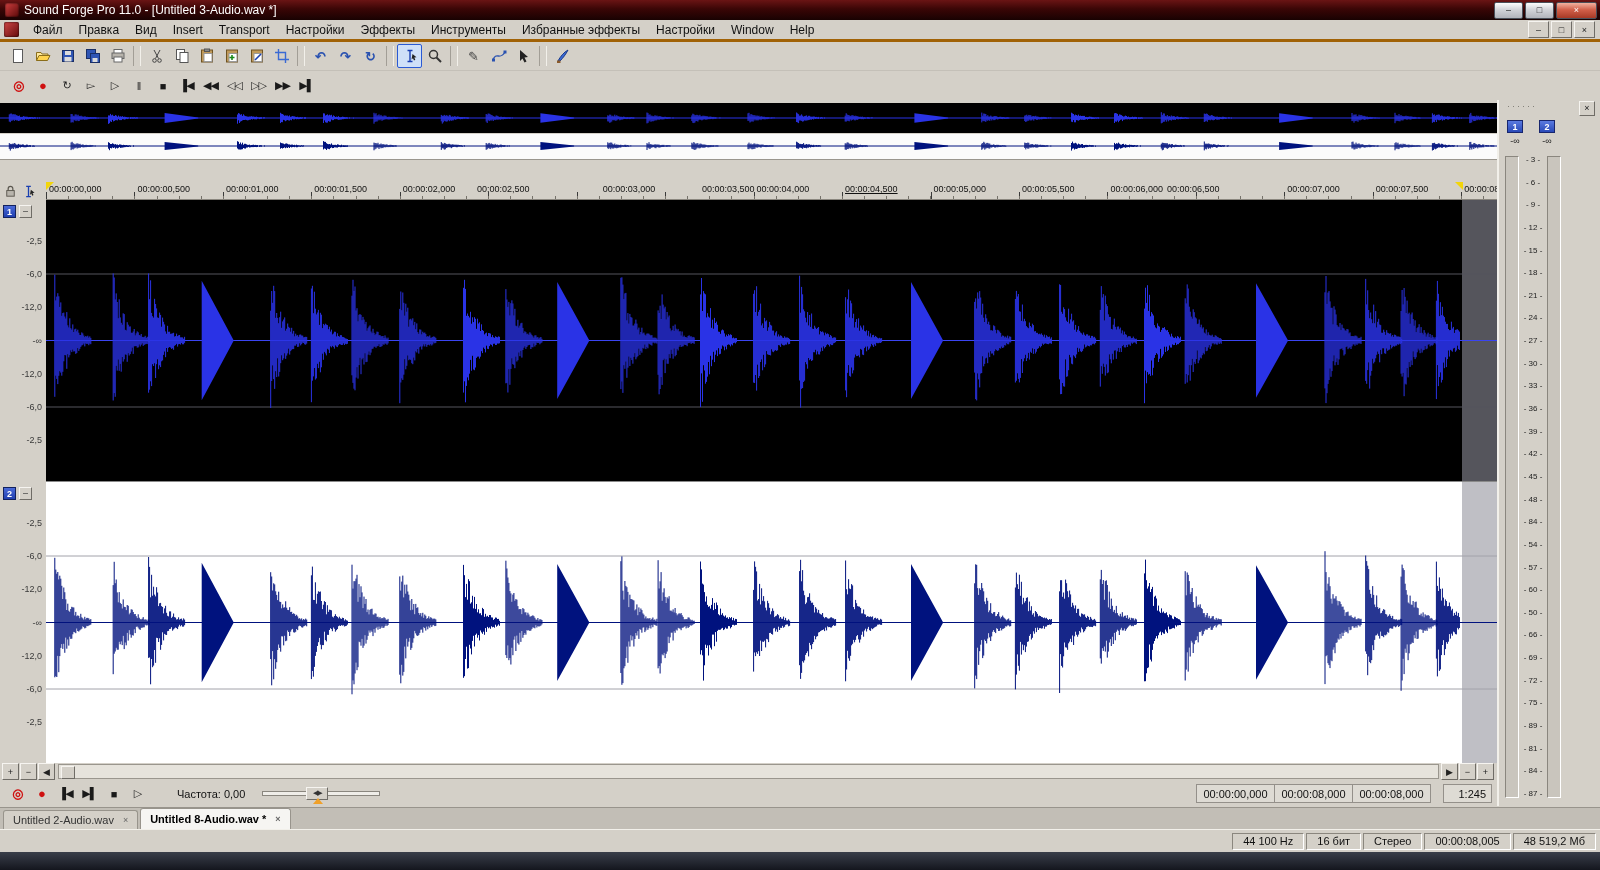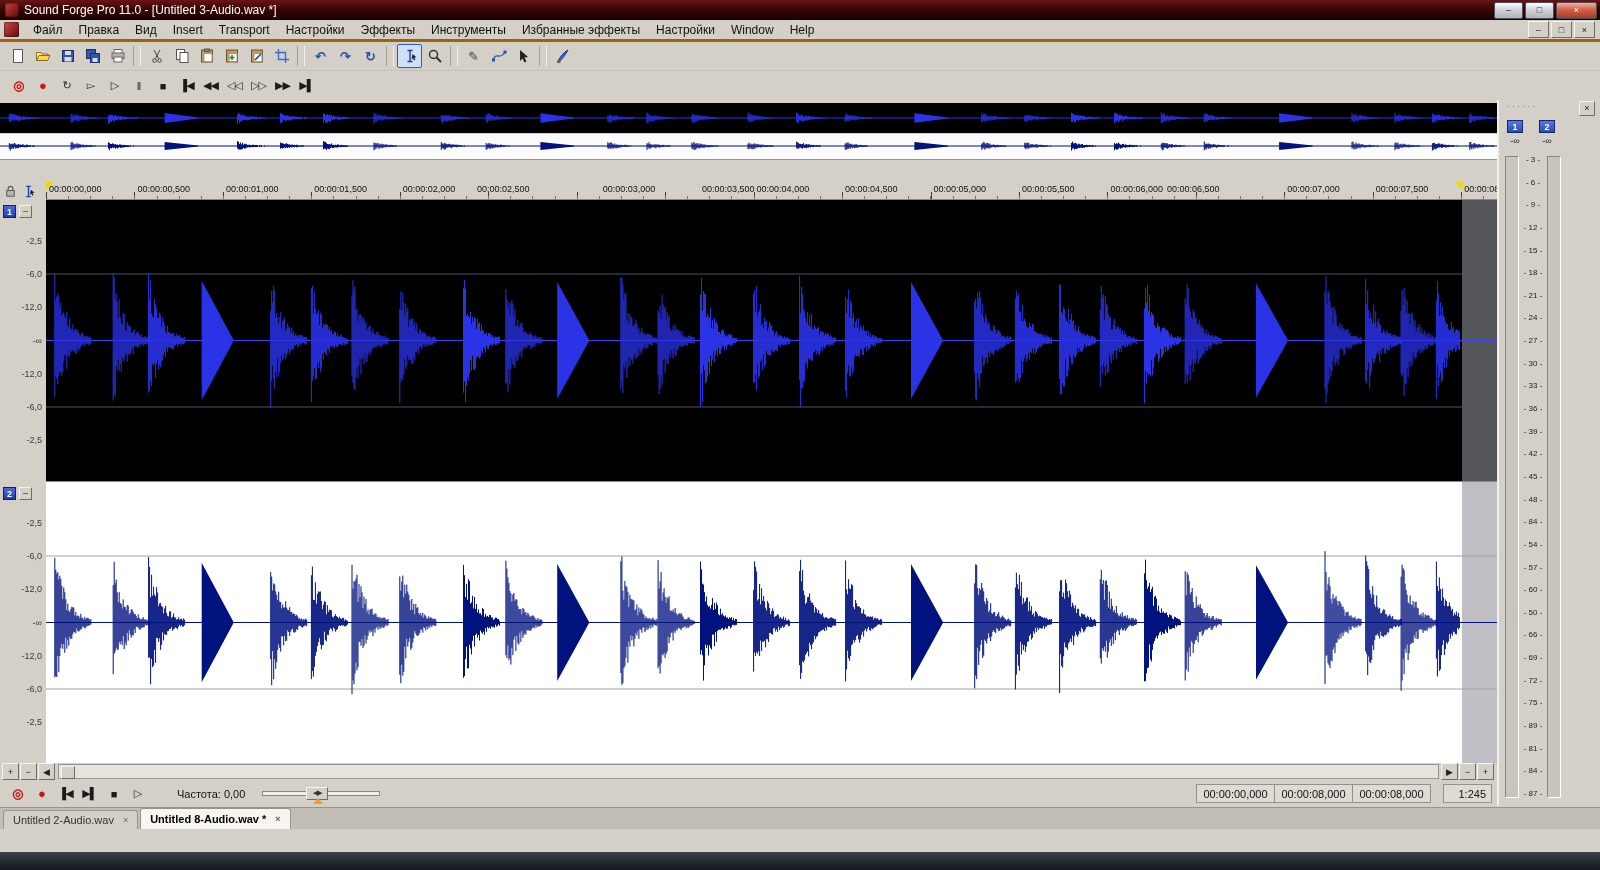--- a/index.html
+++ b/index.html
@@ -379,21 +379,21 @@
       <span class="rlab" style="left: 356.8px;">00:00:02,000</span>
       <span class="rtick" style="left: 442.25px;"></span>
       <span class="rlab" style="left: 431px;">00:00:02,500</span>
       <span class="rtick" style="left: 530.7px;"></span>
       <span class="rlab" style="left: 533.7px; padding-left: 23px;">00:00:03,000</span>
       <span class="rtick" style="left: 619.15px;"></span>
       <span class="rlab" style="left: 656px;">00:00:03,500</span>
       <span class="rtick" style="left: 707.6px;"></span>
       <span class="rlab" style="left: 710.6px;">00:00:04,000</span>
       <span class="rtick" style="left: 796.05px;"></span>
-      <span class="rlab" style="left: 799.05px;">00:00:04,500</span>
+      <span class="rlab" style="left: 799.05px; text-decoration: underline;">00:00:04,500</span>
       <span class="rtick" style="left: 884.5px;"></span>
       <span class="rlab" style="left: 887.5px;">00:00:05,000</span>
       <span class="rtick" style="left: 972.95px;"></span>
       <span class="rlab" style="left: 975.95px;">00:00:05,500</span>
       <span class="rtick" style="left: 1061.4px;"></span>
       <span class="rlab" style="left: 1064.4px;">00:00:06,000</span>
       <span class="rtick" style="left: 1149.85px;"></span>
       <span class="rlab" style="left: 1121px;">00:00:06,500</span>
       <span class="rtick" style="left: 1238.3px;"></span>
       <span class="rlab" style="left: 1241.3px;">00:00:07,000</span>
@@ -590,18 +590,27 @@
       <div class="tab">
         <span class="tab-label">Untitled 2-Audio.wav</span>
         <span class="tab-close">×</span>
       </div>
       <div class="tab active">
         <span class="tab-label">Untitled 8-Audio.wav *</span>
         <span class="tab-close">×</span>
       </div>
     </div>
 
+  <div class="statusbar">
+    <span id="status-cells" style="display:flex;gap:2px;">
+        <div class="scell bi">44 100 Hz</div>
+        <div class="scell bi">16 бит</div>
+        <div class="scell bi">Стерео</div>
+        <div class="scell bi">00:00:08,005</div>
+        <div class="scell bi">48 519,2 Мб</div>
+      </span>
+  </div>
 
   <div class="taskbar">
     
   </div>
 
 </div>
 
 </body></html>

